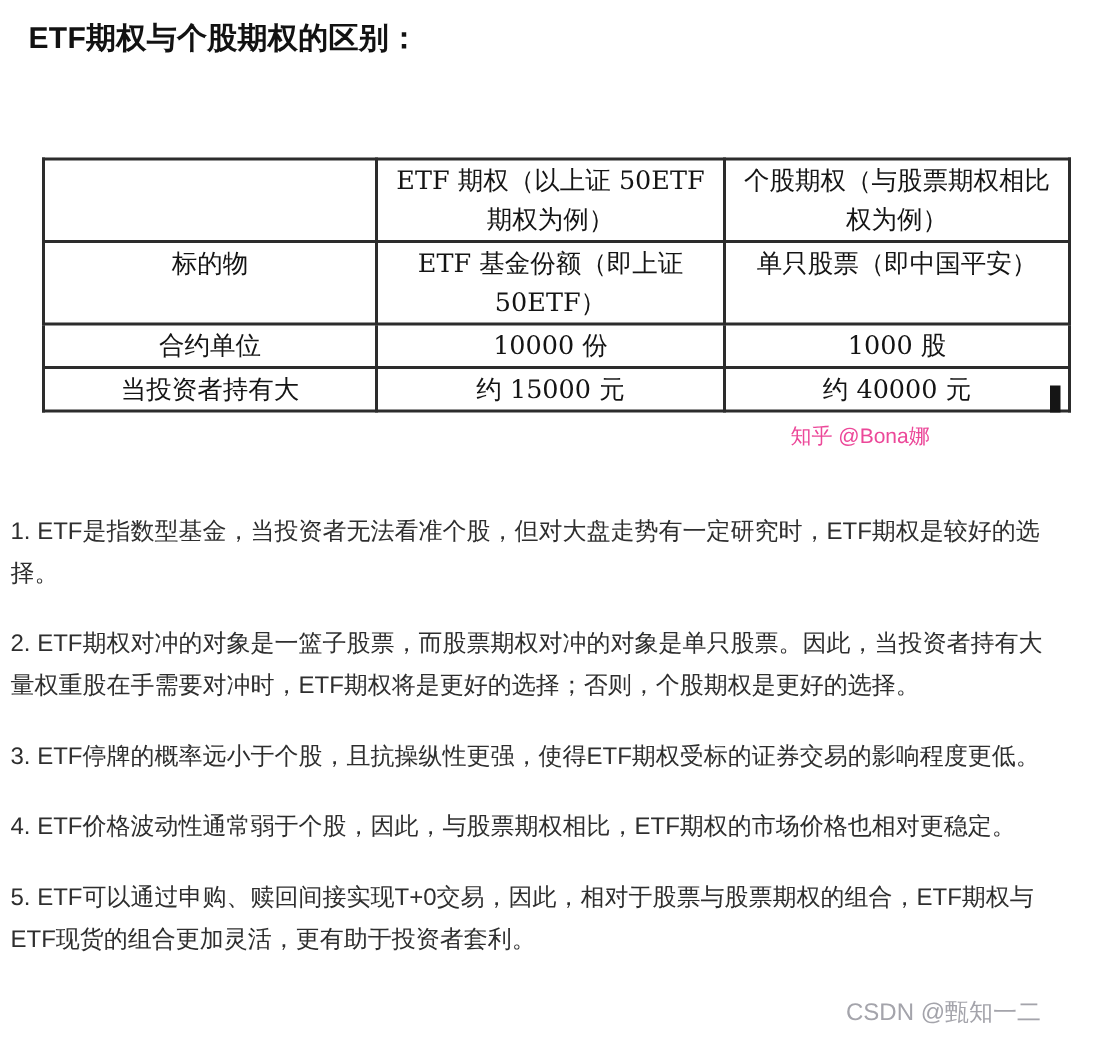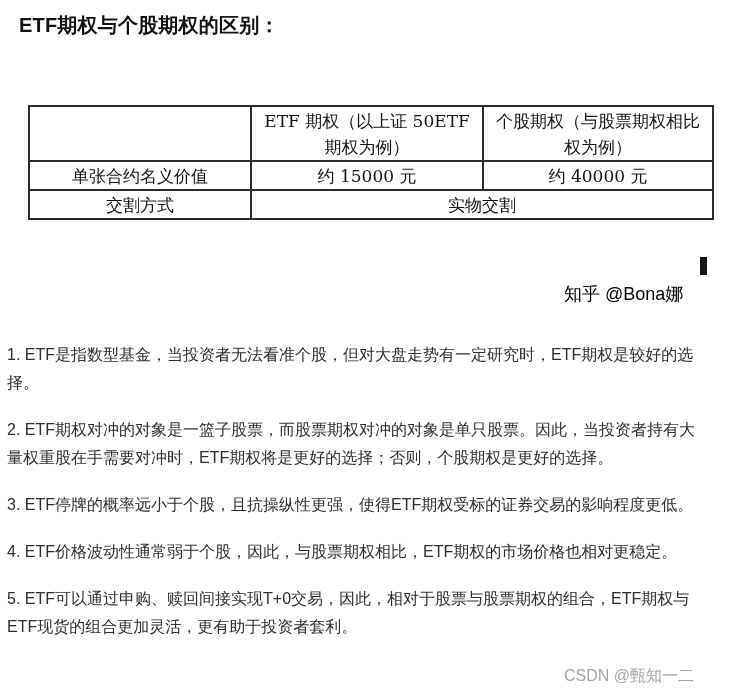--- a/index.html
+++ b/index.html
@@ -23,22 +23,22 @@
     border:2px solid #2c2c2c;
     text-align:center; vertical-align:top;
     padding:1px 4px 0 4px; line-height:26px;
     white-space:pre-line; overflow:hidden;
   }
   tr.r-head td { height:52px; }
   tr.r-tall td { height:51px; }
   tr.r-std  td { height:25px; }
   tr.r-last td { height:24px; }
   .wm-zhihu {
-    position:absolute; left:564px; top:282px;
-    font-size:18px; color:#000000; white-space:nowrap;
+    position:absolute; left:527px; top:282px;
+    font-size:14px; color:#ec4899; white-space:nowrap;
     text-shadow:1px 1px 0 #ffffff;
   }
   .scan-artifact {
     position:absolute; left:700px; top:257px; width:7px; height:18px;
     background:#151515;
   }
   .article {
     position:absolute; left:7px; top:341px; width:716px;
     font-size:16px; line-height:28px; color:#2e2e2e;
   }
@@ -60,28 +60,35 @@
     <col style="width:230px">
   </colgroup>
   <tbody>
     <tr class="r-head">
       <td></td>
       <td>ETF 期权（以上证 50ETF
 期权为例）</td>
       <td>个股期权（与股票期权相比
 权为例）</td>
     </tr>
+    <tr class="r-tall">
+      <td>标的物</td>
+      <td>ETF 基金份额（即上证
+50ETF）</td>
+      <td>单只股票（即中国平安）</td>
+    </tr>
     <tr class="r-std">
-      <td>单张合约名义价值</td>
+      <td>合约单位</td>
+      <td>10000 份</td>
+      <td>1000 股</td>
+    </tr>
+    <tr class="r-std">
+      <td>当投资者持有大</td>
       <td>约 15000 元</td>
       <td>约 40000 元</td>
-    </tr>
-    <tr class="r-last">
-      <td>交割方式</td>
-      <td colspan="2">实物交割</td>
     </tr>
   </tbody>
 </table>
 
 <div class="scan-artifact"></div>
 <div class="wm-zhihu">知乎 @Bona娜</div>
 
 <div class="article">
   <p>1. ETF是指数型基金，当投资者无法看准个股，但对大盘走势有一定研究时，ETF期权是较好的选
 择。</p>

